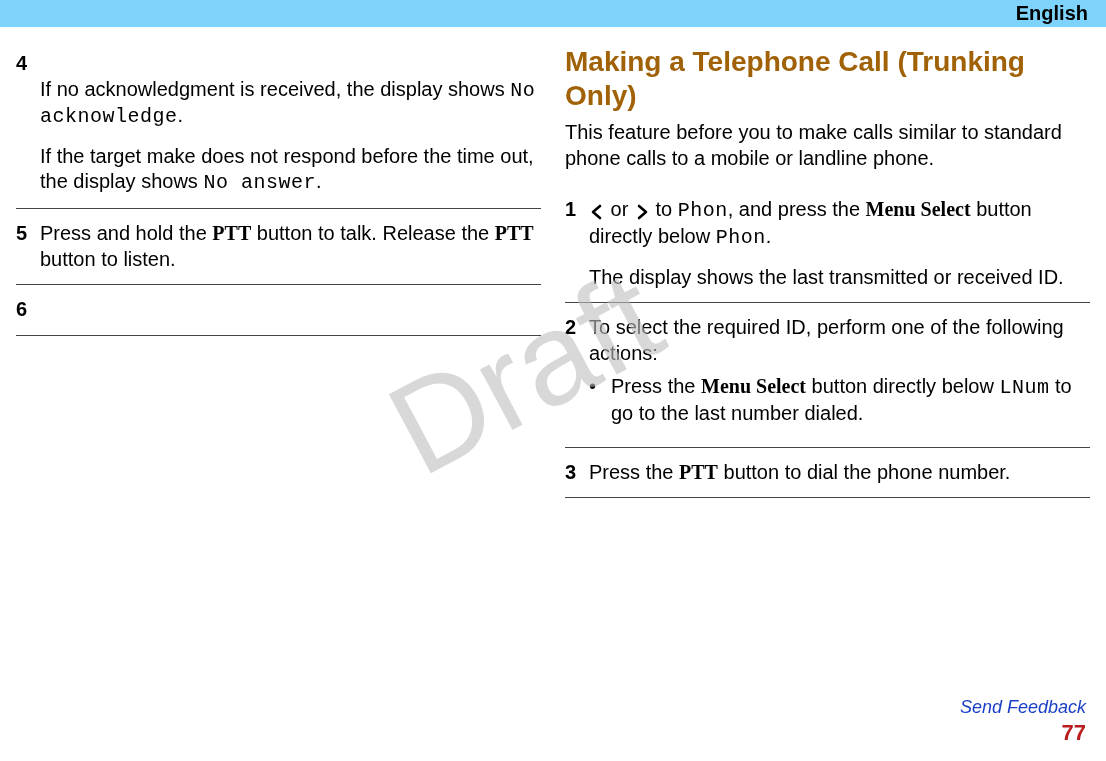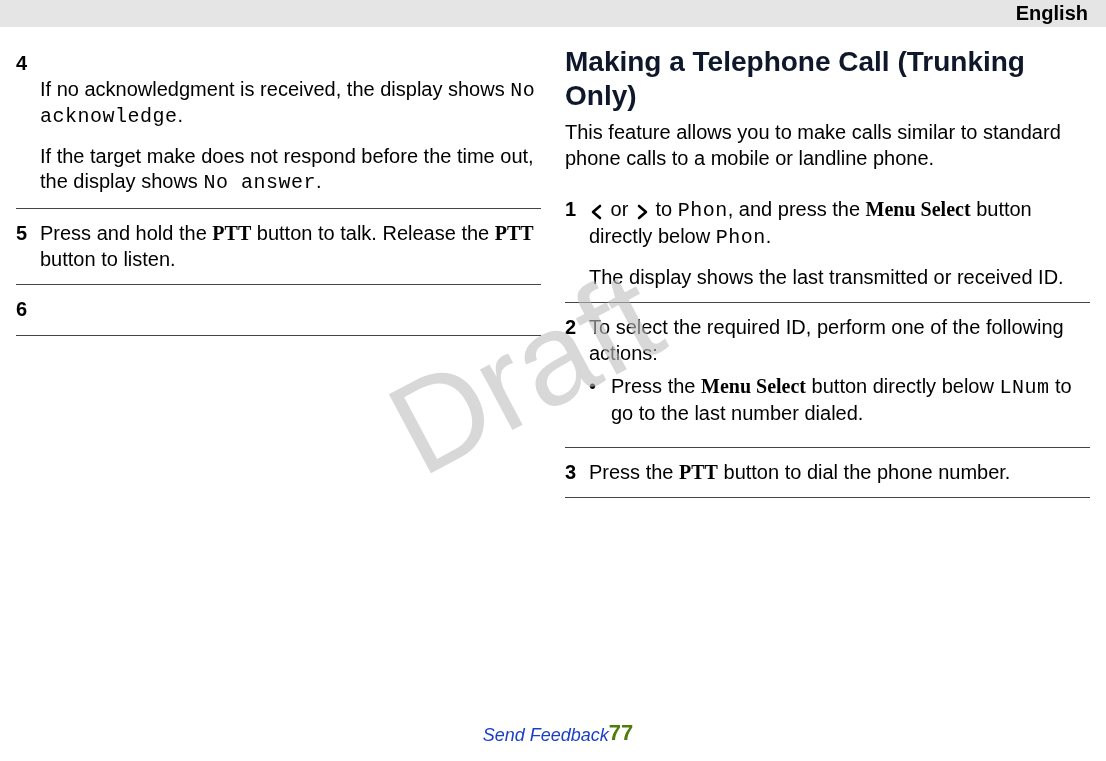--- a/index.html
+++ b/index.html
@@ -7,21 +7,21 @@
     margin:0; padding:0;
     width:1106px; height:761px;
     font-family: Arial, Helvetica, sans-serif;
     background:#fff;
     color:#000;
     font-size:20px;
     line-height:1.28;
     position:relative;
   }
   .topbar {
-    background:#e5e5e5;
+    background:#7dd3fc;
     height:27px;
     width:100%;
     display:flex;
     justify-content:flex-end;
     align-items:flex-end;
     padding-right:18px;
     box-sizing:border-box;
   }
   .topbar span { font-weight:bold; font-size:20px; color:#000; }
   .page {
@@ -47,21 +47,21 @@
   }
   .step-body { flex:1; }
   .para { margin-bottom:14px; }
   .para:last-child{ margin-bottom:0;}
   .mono {
     font-family: "Courier New", Courier, monospace;
     letter-spacing:.5px;
   }
   .bold { font-weight:bold;font-family:Liberation Serif, serif; }
   h2.section {
-    color:#0f172a;
+    color:#a16207;
     font-size:28px;
     font-weight:bold;
     margin:6px 0 8px 0;
     line-height:1.2;
   }
   ul.bullets {
     list-style:none;
     margin:4px 0 0 0;
     padding:0;
   }
@@ -73,25 +73,26 @@
     content:"•";
     width:22px;
     flex:0 0 22px;
   }
   ul.bullets > li > span{ flex:1; }
   .footer {
     position:absolute;
     bottom:14px;
     left:30px; right:20px;
     display:flex;
-    justify-content:center;
+    justify-content:flex-start;
     align-items:flex-end;
+    flex-direction:column;
   }
   .footer a { color:#1a3fc7; font-style:italic; text-decoration:none; font-size:18px;}
-  .footer .pnum { color:#4d7c0f; font-weight:bold; font-size:22px;}
+  .footer .pnum { color:#b91c1c; font-weight:bold; font-size:22px;}
   .watermark {
     position:absolute;
     left:50%; top:50%;
     transform:translate(-60%,-55%) rotate(-28deg);
     font-size:130px;
     color:#bfbfbf;
     font-weight:400;
     pointer-events:none;
     z-index:0;
     opacity:.6;
@@ -133,21 +134,21 @@
     </div>
 
     <div class="step">
       <div class="step-num">6</div>
     </div>
 
   </div>
 
   <div class="col">
     <h2 class="section">Making a Telephone Call (Trunking Only)</h2>
-    <div class="para">This feature allows you to make calls similar to standard phone calls to a mobile or landline phone.</div>
+    <div class="para">This feature before you to make calls similar to standard phone calls to a mobile or landline phone.</div>
 
     <div class="step">
       <div class="step-num">1</div>
       <div class="step-body">
         <div class="para">
           <span class="ico"><svg width="16" height="16" viewBox="0 0 16 16">
                 <path d="M11 2 L4 8 L11 14" fill="none" stroke="#000" stroke-width="2.6" stroke-linecap="round" stroke-linejoin="round"></path>
               </svg></span><span> or </span><span class="ico"><svg width="16" height="16" viewBox="0 0 16 16">
                 <path d="M5 2 L12 8 L5 14" fill="none" stroke="#000" stroke-width="2.6" stroke-linecap="round" stroke-linejoin="round"></path>
               </svg></span><span> to </span><span class="mono">Phon</span><span>, and press the </span><span class="bold">Menu Select</span><span> button directly below </span><span class="mono">Phon</span><span>.</span>

